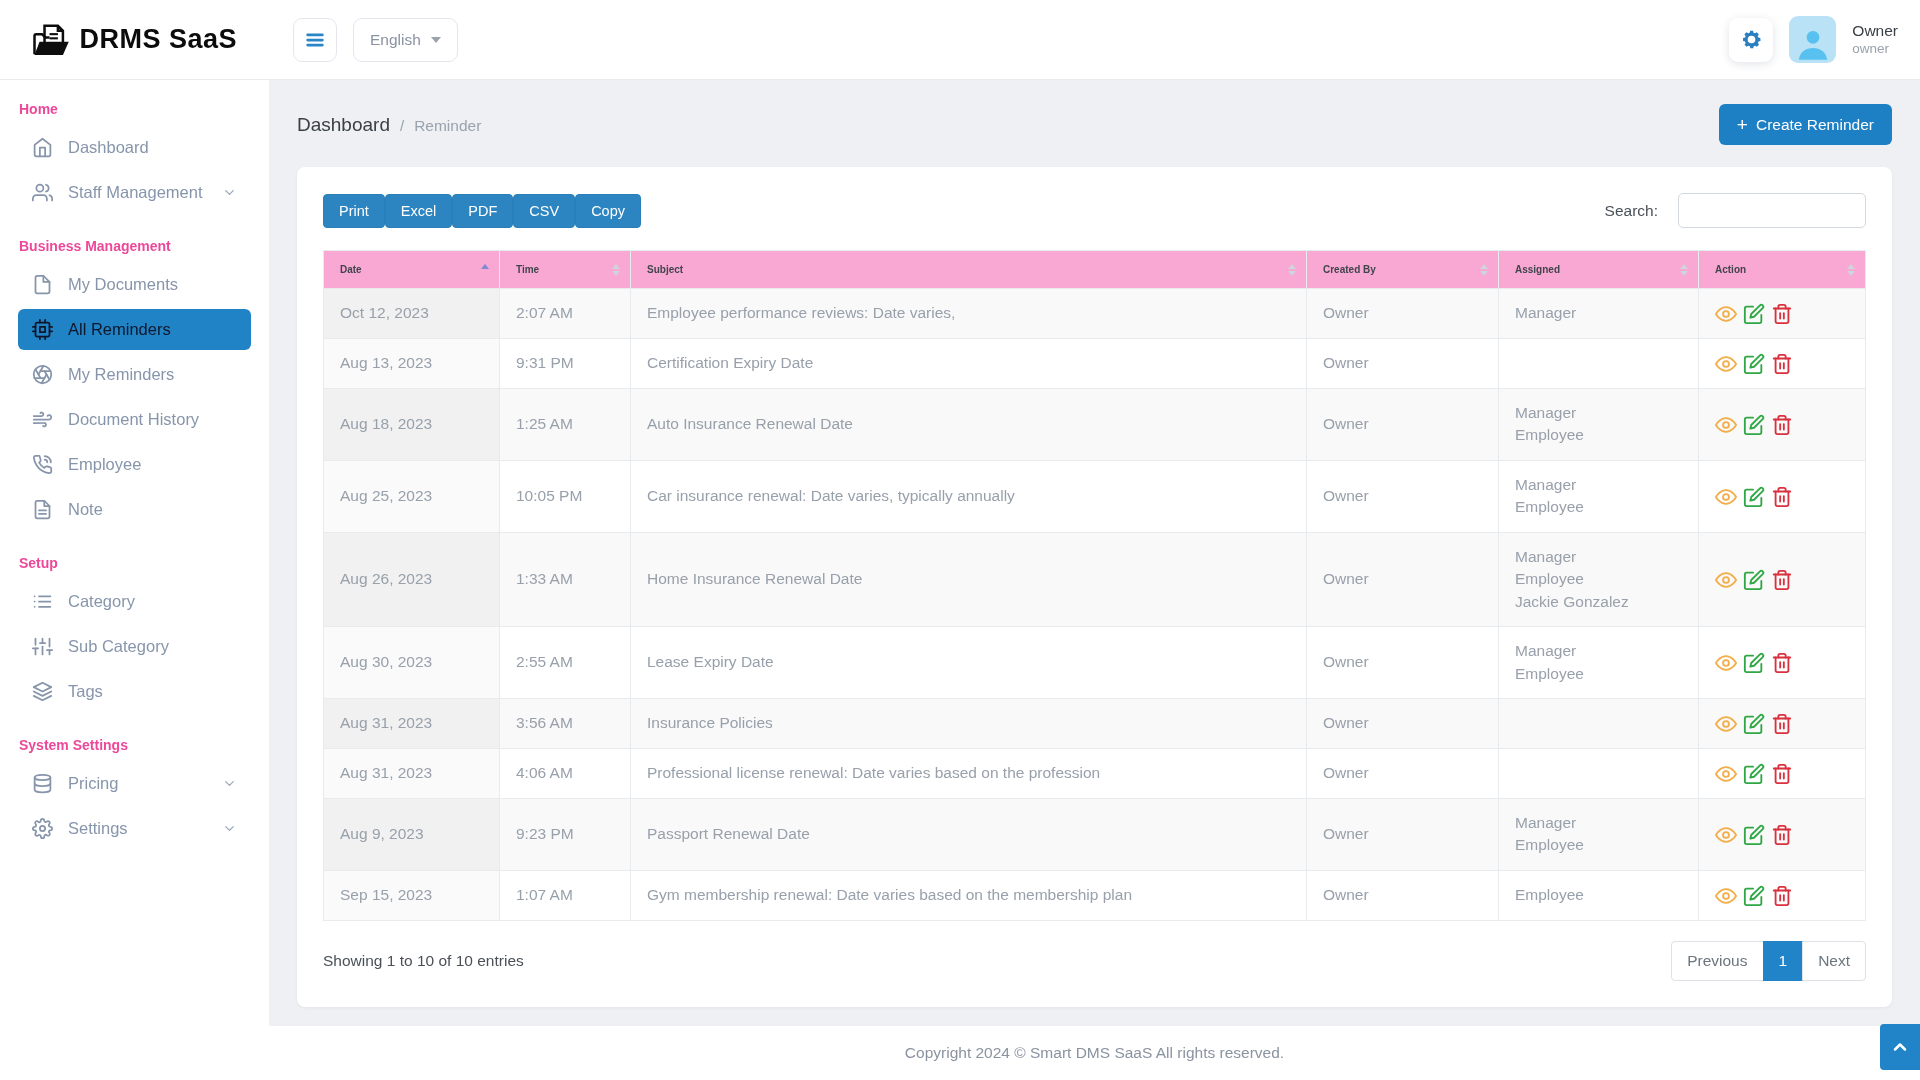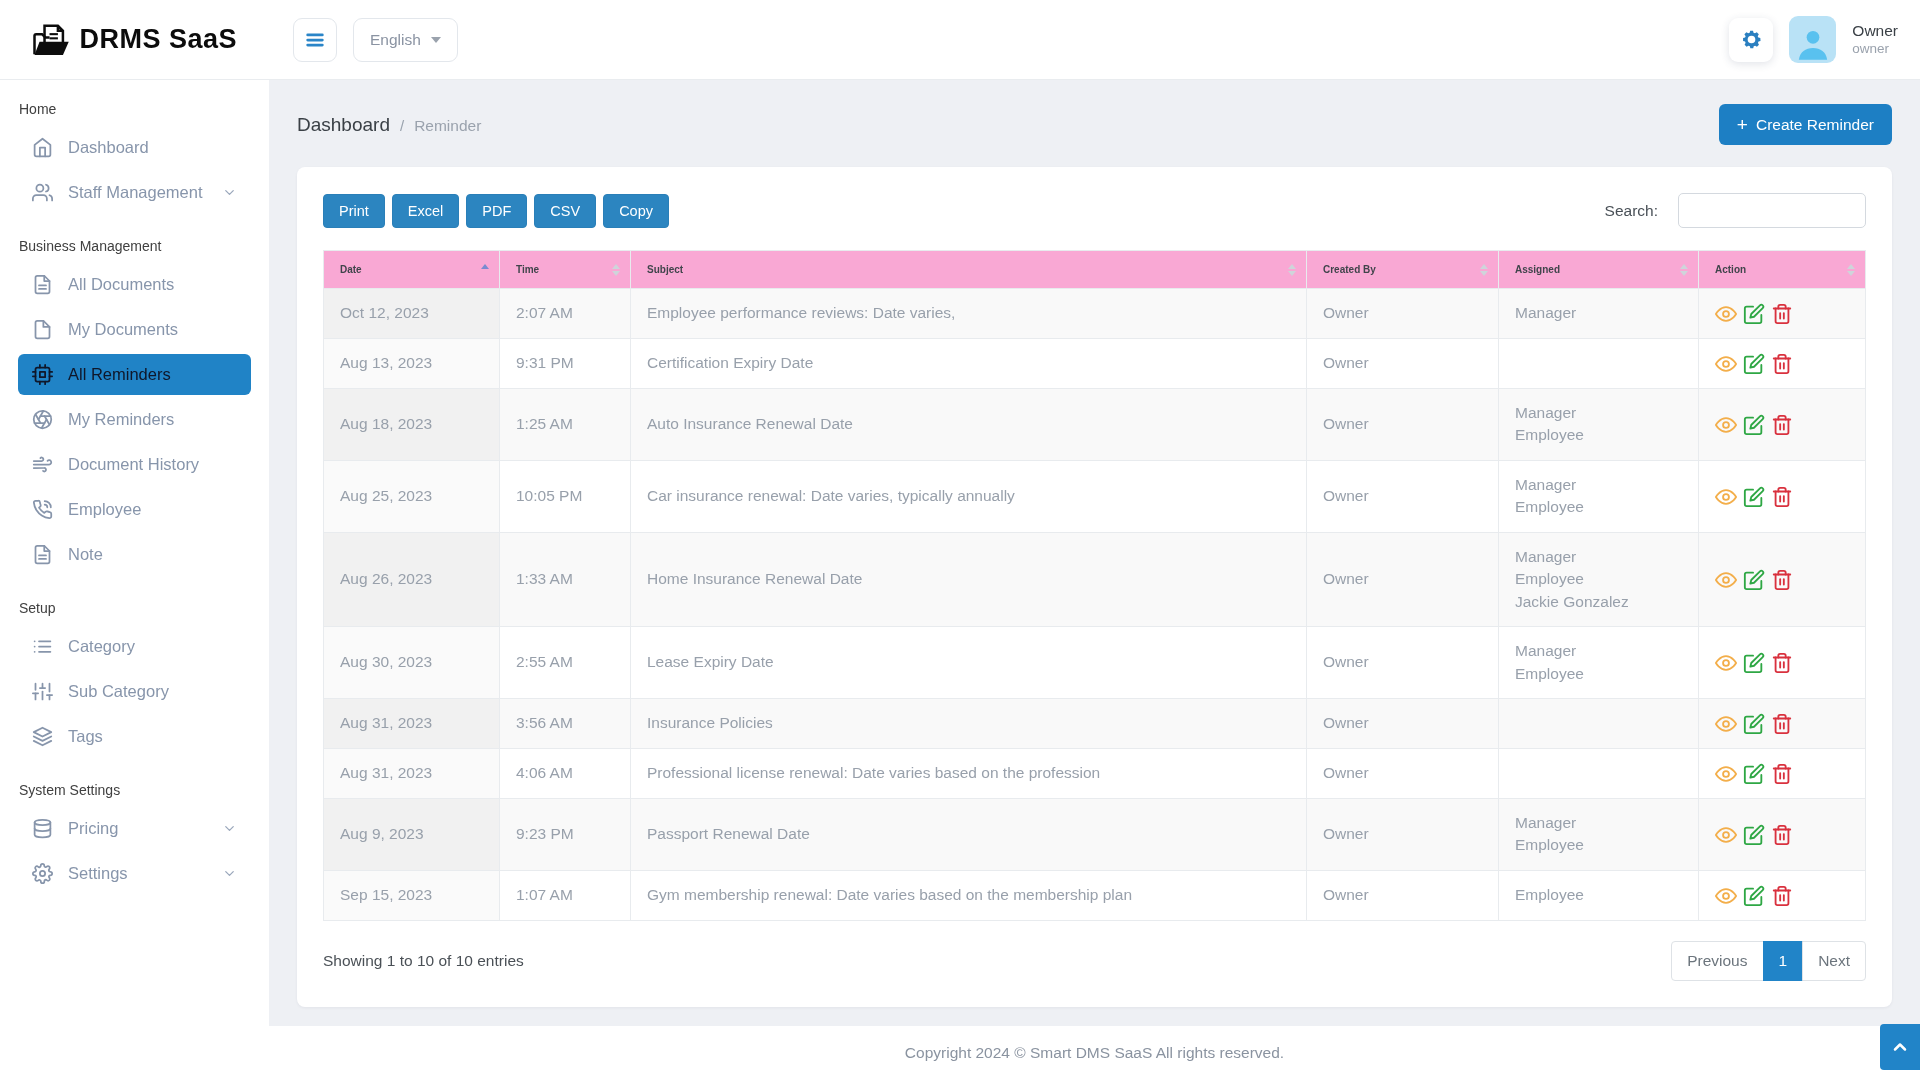--- a/index.html
+++ b/index.html
@@ -3,21 +3,21 @@
 <meta charset="utf-8">
 <style>
   * { box-sizing: border-box; margin: 0; padding: 0; }
   html,body { width:1920px; height:1080px; overflow:hidden; }
   body { font-family:"Liberation Sans", sans-serif; background:#eef0f4; display:flex; }
 
   
   .sidebar { width:269px; min-width:269px; background:#ffffff; height:1080px; overflow:hidden; }
   .logo { height:80px; display:flex; align-items:center; gap:9px; padding:0 32px; border-bottom:1px solid #e9ecef; }
   .logo-text { font-size:27px; font-weight:800; color:#0c0c0c; letter-spacing:.5px; white-space:nowrap; }
-  .side-section-title { padding:21px 19px 6px; font-size:14px; font-weight:normal; color:#404040; }
+  .side-section-title { padding:21px 19px 6px; font-size:14px; font-weight:bold; color:#ec4899; }
   .side-item { display:flex; align-items:center; gap:15px; margin:4px 18px; padding:10px 14px; border-radius:6px;
                color:#8795ab; font-size:16.5px; cursor:pointer; }
   .side-item svg { width:21px; height:21px; flex:none; }
   .side-item .lbl { flex:1; white-space:nowrap; }
   .side-item .chev { width:15px; height:15px; color:#9aa7bb; }
   .side-item.active { background:#2083c6; color:#0f172a; }
 
   
   .main { flex:1; display:flex; flex-direction:column; height:1080px; background:#eef0f4; }
 
@@ -47,21 +47,21 @@
   .bc-root { font-size:19px; color:#3a4046; }
   .bc-sep { font-size:15px; color:#9aa2ad; }
   .bc-current { font-size:15.5px; color:#9aa2ad; }
   .create-btn { background:#1d7fc4; color:#fff; border:none; border-radius:6px; padding:11px 18px;
                 font-size:15.5px; display:flex; align-items:center; gap:8px; cursor:pointer; font-family:inherit; }
   .create-btn .plus { font-size:19px; line-height:1; font-weight:400; }
 
   .card { background:#fff; border-radius:8px; margin:0 28px; padding:26px; box-shadow:0 1px 3px rgba(30,40,60,.06); }
 
   .card-toolbar { display:flex; align-items:center; margin-bottom:22px; }
-  .dt-buttons { display:flex; gap:7px; }
+  .dt-buttons { display:flex; gap:0; }
   .dt-btn { background:#2c85c0; color:#fff; border:1px solid #2a7fb8; border-radius:4px; padding:8px 15px;
             font-size:14.5px; cursor:pointer; font-family:inherit; }
   .search-wrap { margin-left:auto; display:flex; align-items:center; gap:20px; }
   .search-wrap label { font-size:15.5px; color:#495057; }
   .search-wrap input { width:188px; height:35px; border:1px solid #d4d9df; border-radius:5px; padding:0 10px;
             font-size:15px; color:#495057; font-family:inherit; }
 
   
   table.reminders { width:100%; border-collapse:collapse; table-layout:fixed; }
   .reminders th, .reminders td { border:1px solid #e8ebee; text-align:left; vertical-align:middle; }
@@ -135,30 +135,20 @@
           <circle cx="9" cy="7" r="4"></circle>
           <path d="M23 21v-2a4 4 0 0 0-3-3.87"></path>
           <path d="M16 3.13a4 4 0 0 1 0 7.75"></path>
         </svg>
          <span class="lbl">Staff Management</span>
          <svg class="chev" viewBox="0 0 24 24" fill="none" stroke="currentColor" stroke-width="2" stroke-linecap="round" stroke-linejoin="round">
           <polyline points="6 9 12 15 18 9"></polyline>
         </svg>
        </div>
       <div class="side-section-title">Business Management</div>
-      <div class="side-item">
-         <svg class="" viewBox="0 0 24 24" fill="none" stroke="currentColor" stroke-width="2" stroke-linecap="round" stroke-linejoin="round">
-          <path d="M14 2H6a2 2 0 0 0-2 2v16a2 2 0 0 0 2 2h12a2 2 0 0 0 2-2V8z"></path>
-          <polyline points="14 2 14 8 20 8"></polyline>
-          <line x1="16" y1="13" x2="8" y2="13"></line>
-          <line x1="16" y1="17" x2="8" y2="17"></line>
-        </svg>
-         <span class="lbl">All Documents</span>
-
-       </div>
       <div class="side-item">
          <svg class="" viewBox="0 0 24 24" fill="none" stroke="currentColor" stroke-width="2" stroke-linecap="round" stroke-linejoin="round">
           <path d="M13 2H6a2 2 0 0 0-2 2v16a2 2 0 0 0 2 2h12a2 2 0 0 0 2-2V9z"></path>
           <polyline points="13 2 13 9 20 9"></polyline>
         </svg>
          <span class="lbl">My Documents</span>
 
        </div>
       <div class="side-item active">
          <svg class="" viewBox="0 0 24 24" fill="none" stroke="currentColor" stroke-width="2" stroke-linecap="round" stroke-linejoin="round">

